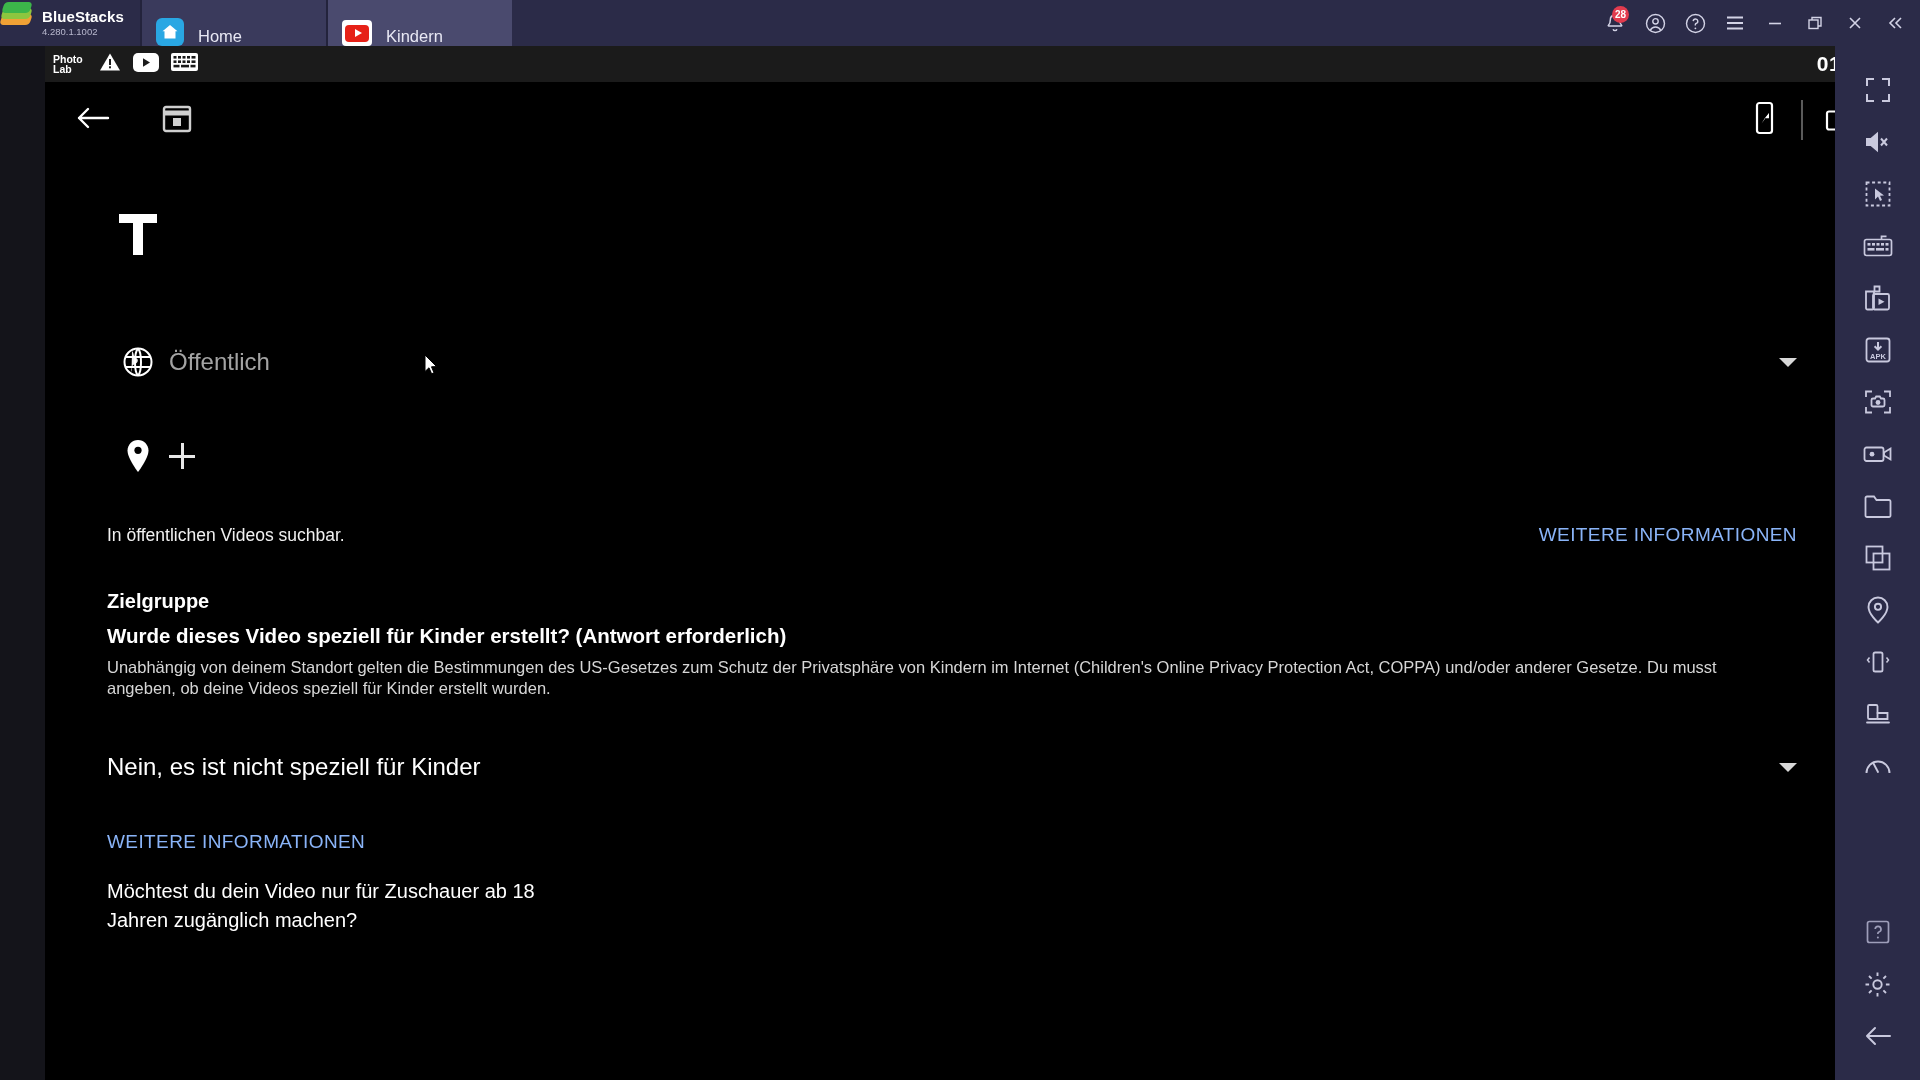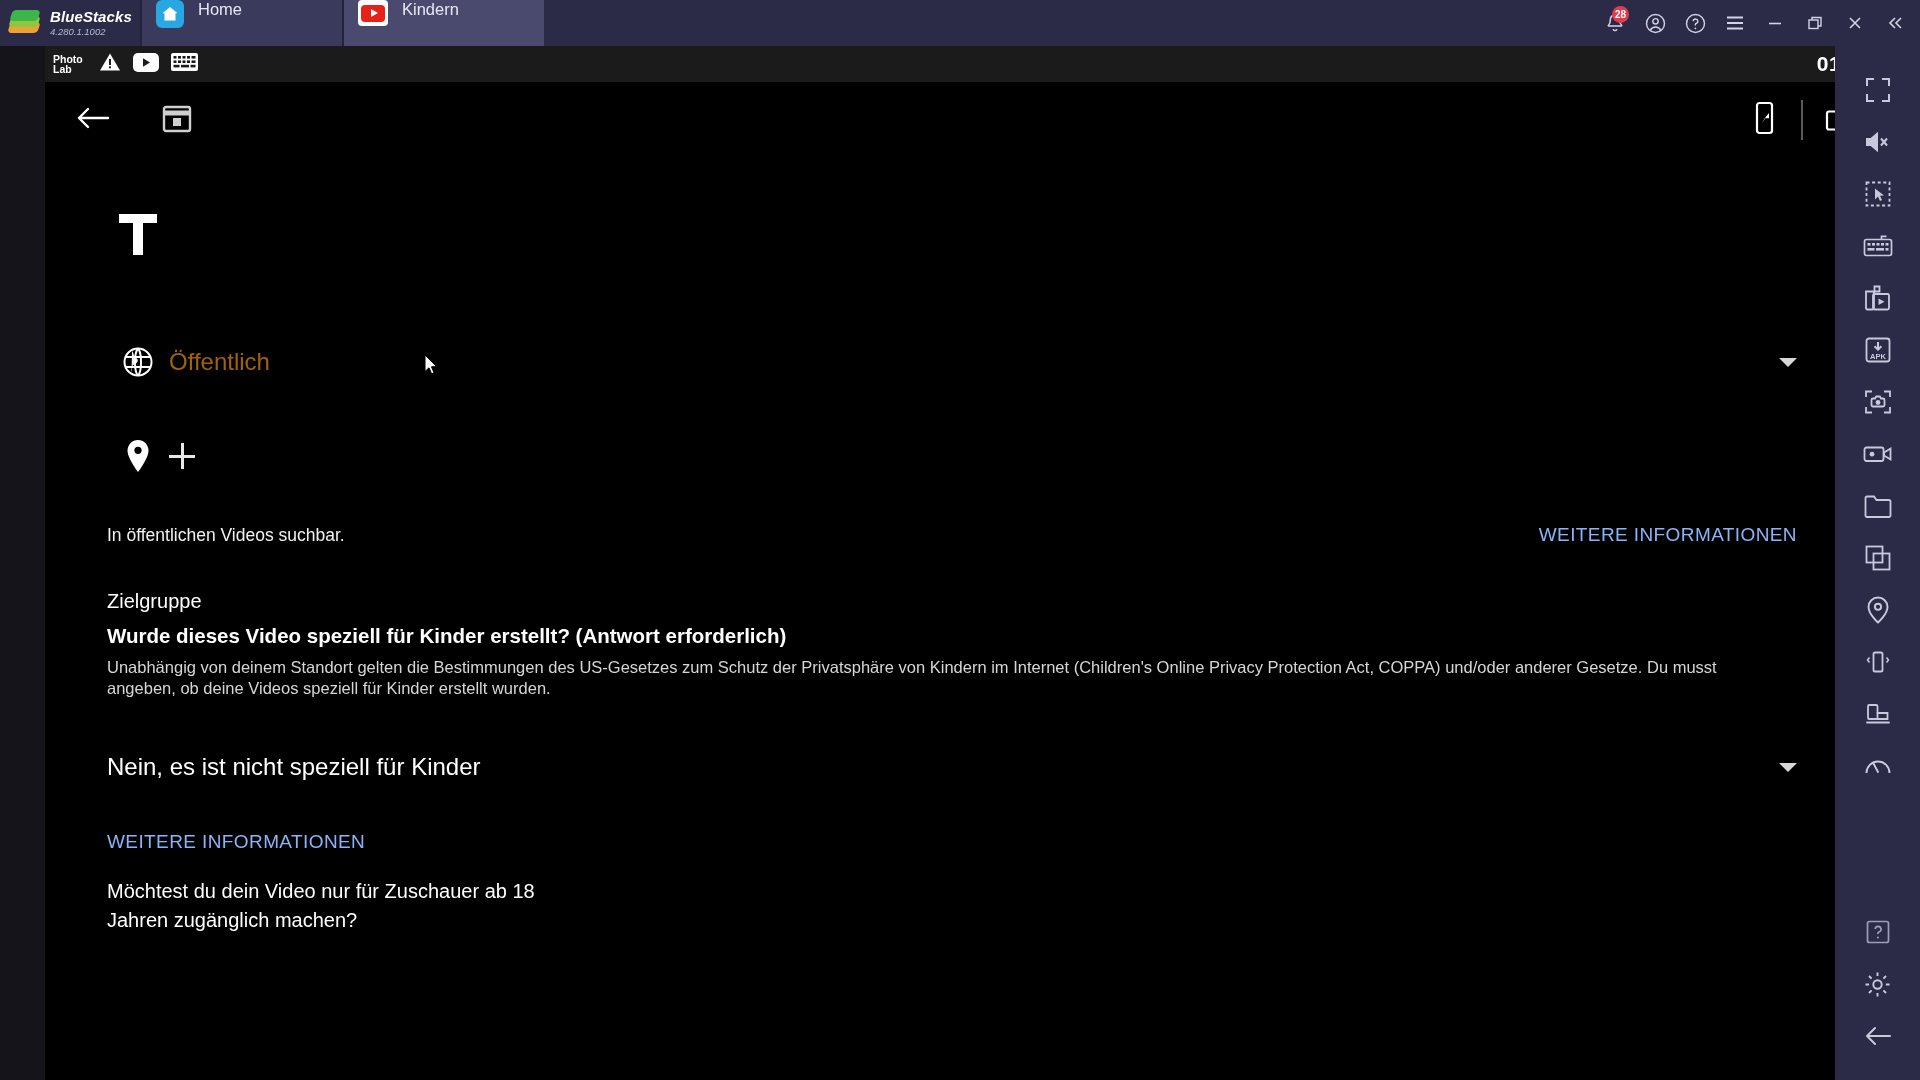--- a/index.html
+++ b/index.html
@@ -12,33 +12,33 @@
   }
   #app { position:relative; width:1920px; height:1080px; background:#14141a; }
 
   
   .titlebar{
     position:absolute; top:0; left:0; width:1920px; height:46px;
     background:#2b2b48;
     display:flex; align-items:stretch;
   }
   .bs-logo-area{
-    width:140px; display:flex; align-items:center; gap:8px; padding-left:8px;font-style:italic;
+    width:140px; display:flex; gap:8px; 
   }
   .bs-logo{ width:34px; height:30px; position:relative; flex:none; }
   .bs-logo .sheet{ position:absolute; border-radius:4px; }
   .bs-logo .s1{ left:1px; top:14px; width:30px; height:11px; background:#f0a135; transform:skewX(-18deg); }
   .bs-logo .s2{ left:2px; top:8px; width:29px; height:11px; background:#8dc63f; transform:skewX(-18deg); }
   .bs-logo .s3{ left:3px; top:2px; width:28px; height:11px; background:#3cb54a; transform:skewX(-18deg); }
   .bs-names{ display:flex; flex-direction:column; justify-content:center; line-height:1; }
   .bs-title{ color:#ffffff; font-size:15px; font-weight:bold; letter-spacing:.1px; }
   .bs-ver{ color:#b9b9cf; font-size:9.5px; margin-top:3px; }
 
   .tab{
-    width:200px; height:46px; display:flex; align-items:flex-start; gap:14px;
+    width:184px; height:46px; display:flex; align-items:flex-end; gap:14px;
     padding-left:14px; color:#cfcfe2; font-size:16px; position:relative;
   }
   .tab.inactive{ background:#3a3a5c; }
   .tab.active{ background:#4a4a6e; }
   .tab-sep{ width:2px; background:#23233c; }
   .tab-label{ color:#e8e8f4; font-size:16.5px; }
 
   .tab-ico-home{
     width:28px;height:28px;border-radius:6px;background:#29a7e3;
     display:flex;align-items:center;justify-content:center;flex:none;
@@ -83,28 +83,28 @@
   .content{ padding:0 18px; }
 
   .title-row{ display:flex; align-items:flex-end; padding:48px 0 0 44px; }
   .tico{ width:62px; flex:none; display:flex; justify-content:center; }
   .title-field{ flex:1; margin-right:78px; position:relative; padding-bottom:10px; border-bottom:2px solid #f2f2f2; }
   .caret{ display:inline-block; width:2px; height:34px; background:#fff; vertical-align:-8px; }
   .ph{ color:#8b8b8b; font-size:29px; letter-spacing:.2px; }
 
   .opt-row{ display:flex; align-items:center; padding:0 78px 0 44px; height:84px; }
   .opt-ico{ width:62px; flex:none; display:flex; justify-content:center; }
-  .opt-label{ color:#a16207; font-size:24px; flex:1; }
+  .opt-label{ color:#a3a3a3; font-size:24px; flex:1; }
 
   .searchable-row{ display:flex; align-items:baseline; padding:0 78px 0 44px; margin-top:26px;}
   .searchable-txt{ color:#f1f1f1; font-size:17.5px; }
   .link{ color:#8ab4f8; font-size:19px; letter-spacing:.4px; margin-left:auto; }
 
   .sect{ padding:0 78px 0 44px; }
-  .h-aud{ color:#ffffff; font-size:20px; font-weight:normal; margin-top:44px; }
+  .h-aud{ color:#ffffff; font-size:20px; font-weight:bold; margin-top:44px; }
   .h-q{ color:#ffffff; font-size:20.5px; font-weight:bold; margin-top:11px; }
   .p-body{ color:#d6d6d6; font-size:16.5px; line-height:1.28; margin-top:9px; max-width:1640px; }
 
   .answer-row{ display:flex; align-items:center; padding:0 78px 0 44px; height:92px; margin-top:22px; }
   .answer-label{ color:#ffffff; font-size:24px; flex:1; }
 
   .link-block{ padding:0 78px 0 44px; margin-top:18px; }
   .q2{ color:#ffffff; font-size:20px; line-height:1.45; margin-top:24px; }
 
   

